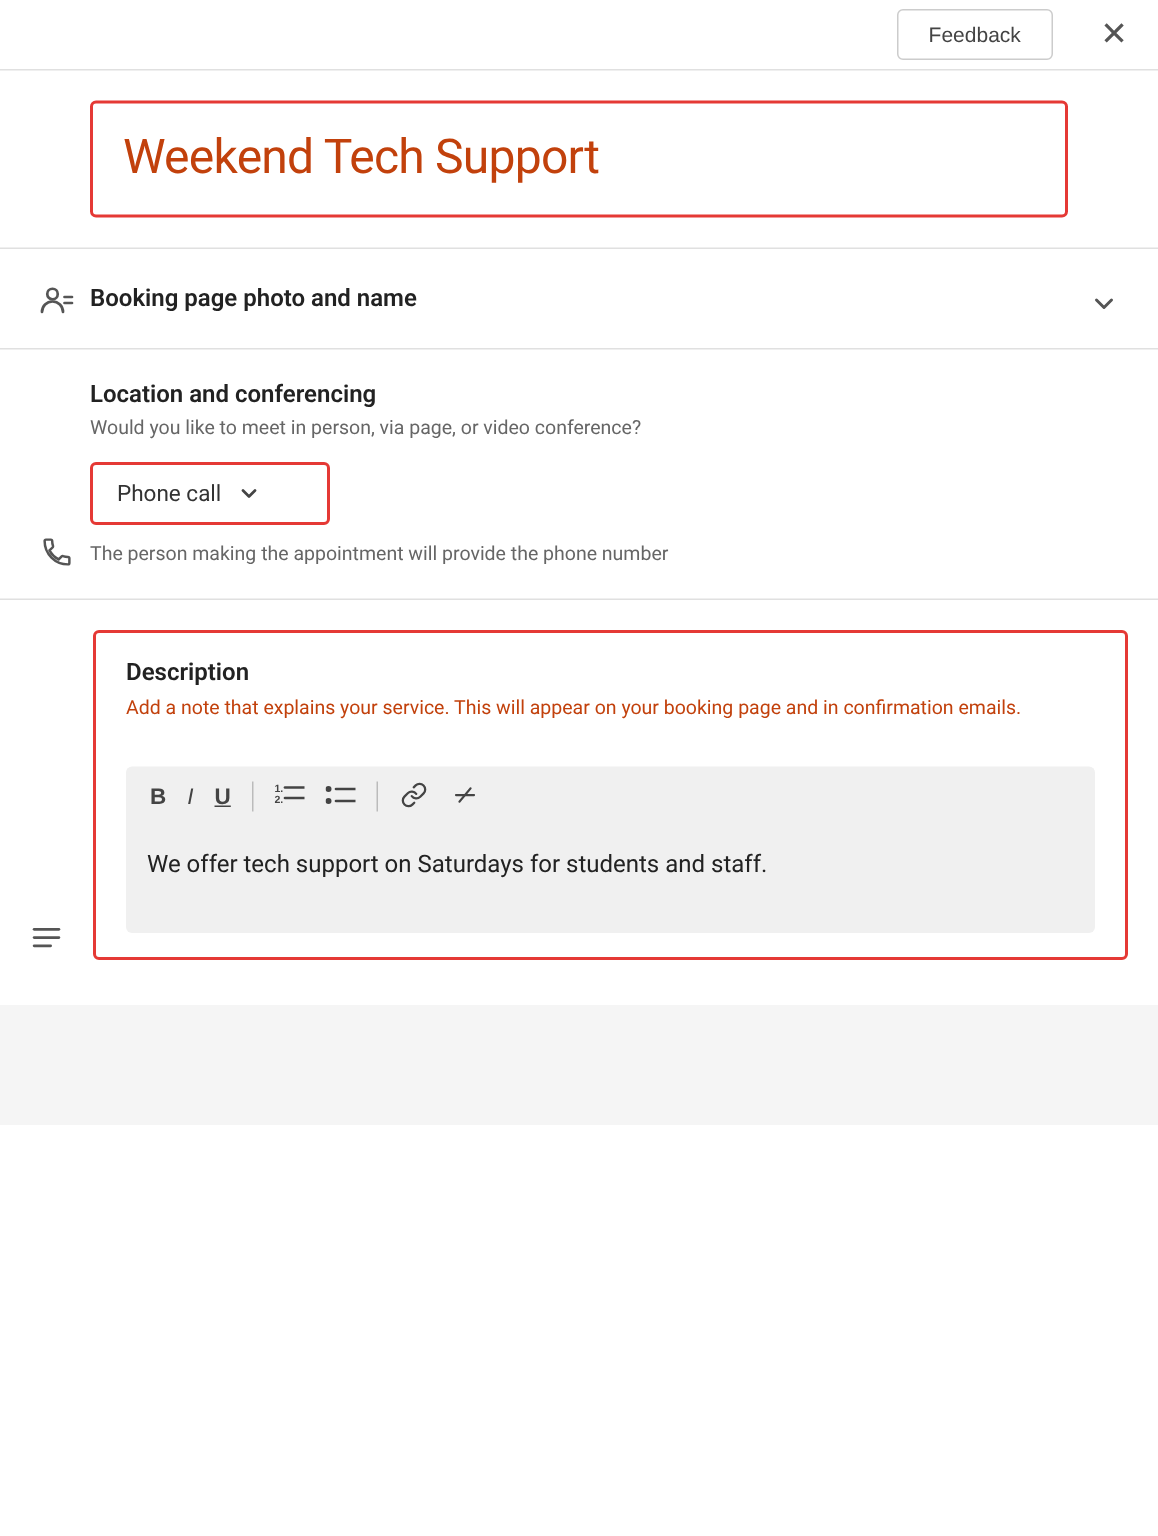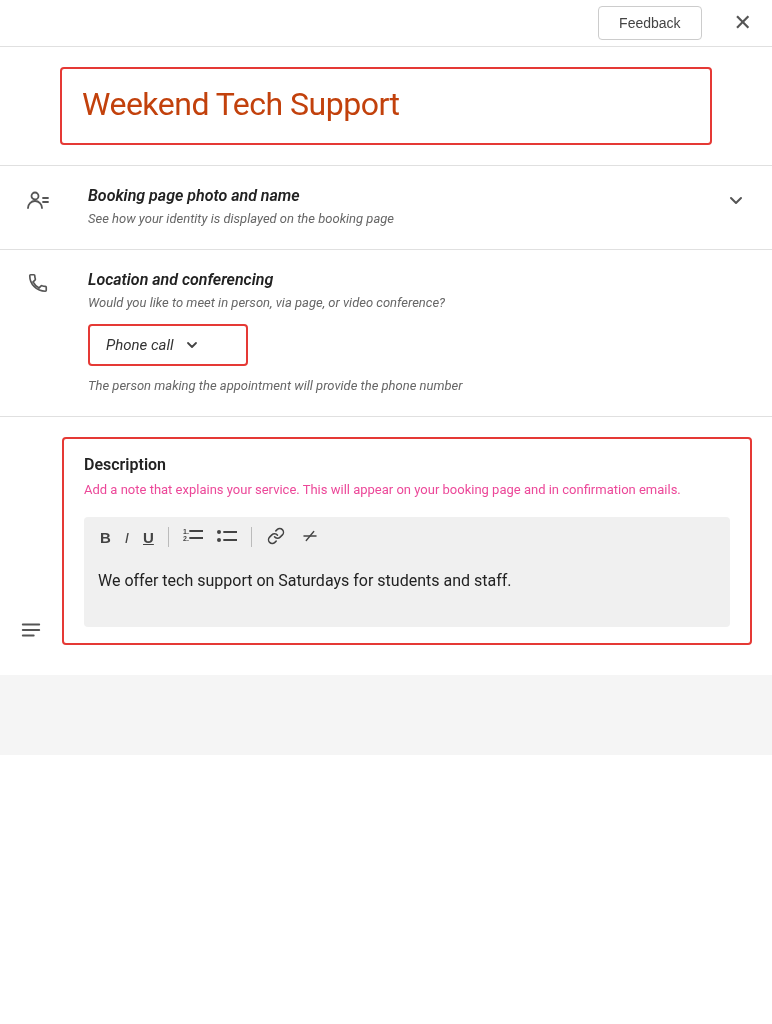--- a/index.html
+++ b/index.html
@@ -75,25 +75,24 @@
     
     .divider {
       border: none;
       border-top: 1px solid #e0e0e0;
       margin: 0 0;
     }
 
     
     .section-row {
       display: flex;
-      align-items: flex-start;
+      align-items: flex-end;
       padding: 20px 20px 20px 20px;
-      gap: 32px;
+      gap: 4px;
       position: relative;
-      font-style: italic;
     }
 
     .section-row .icon-col {
       width: 36px;
       flex-shrink: 0;
       display: flex;
       align-items: flex-start;
       justify-content: center;
       padding-top: 2px;
       color: #555;
@@ -167,23 +166,23 @@
 
     .description-title {
       font-size: 16px;
       font-weight: 600;
       color: #222;
       margin-bottom: 6px;
     }
 
     .description-subtitle {
       font-size: 13px;
-      color: #ec4899;
+      color: #c2410c;
       line-height: 1.5;
-      margin-bottom: 18px;
+      margin-bottom: 28px;
     }
 
     .editor-toolbar {
       background: #f0f0f0;
       border-radius: 4px 4px 0 0;
       padding: 8px 12px;
       display: flex;
       align-items: center;
       gap: 6px;
     }
@@ -251,21 +250,20 @@
 
     <svg width="24" height="24" viewBox="0 0 24 24" fill="none" xmlns="http://www.w3.org/2000/svg">
       <circle cx="9" cy="8" r="3.5" stroke="#555" stroke-width="1.8"></circle>
       <path d="M2 20c0-3.866 3.134-7 7-7h0c3.866 0 7 3.134 7 7" stroke="#555" stroke-width="1.8" stroke-linecap="round"></path>
       <line x1="17" y1="10" x2="22" y2="10" stroke="#555" stroke-width="1.8" stroke-linecap="round"></line>
       <line x1="17" y1="14" x2="22" y2="14" stroke="#555" stroke-width="1.8" stroke-linecap="round"></line>
     </svg>
   </div>
   <div class="section-content">
     <div class="section-title">Booking page photo and name</div>
-    <div class="section-desc">See how your identity is displayed on the booking page</div>
   </div>
   <div class="chevron-col">
     <svg width="20" height="20" viewBox="0 0 20 20" fill="none" xmlns="http://www.w3.org/2000/svg">
       <polyline points="5,8 10,13 15,8" stroke="#555" stroke-width="2" stroke-linecap="round" stroke-linejoin="round" fill="none"></polyline>
     </svg>
   </div>
 </div>
 
 <hr class="divider">
 

